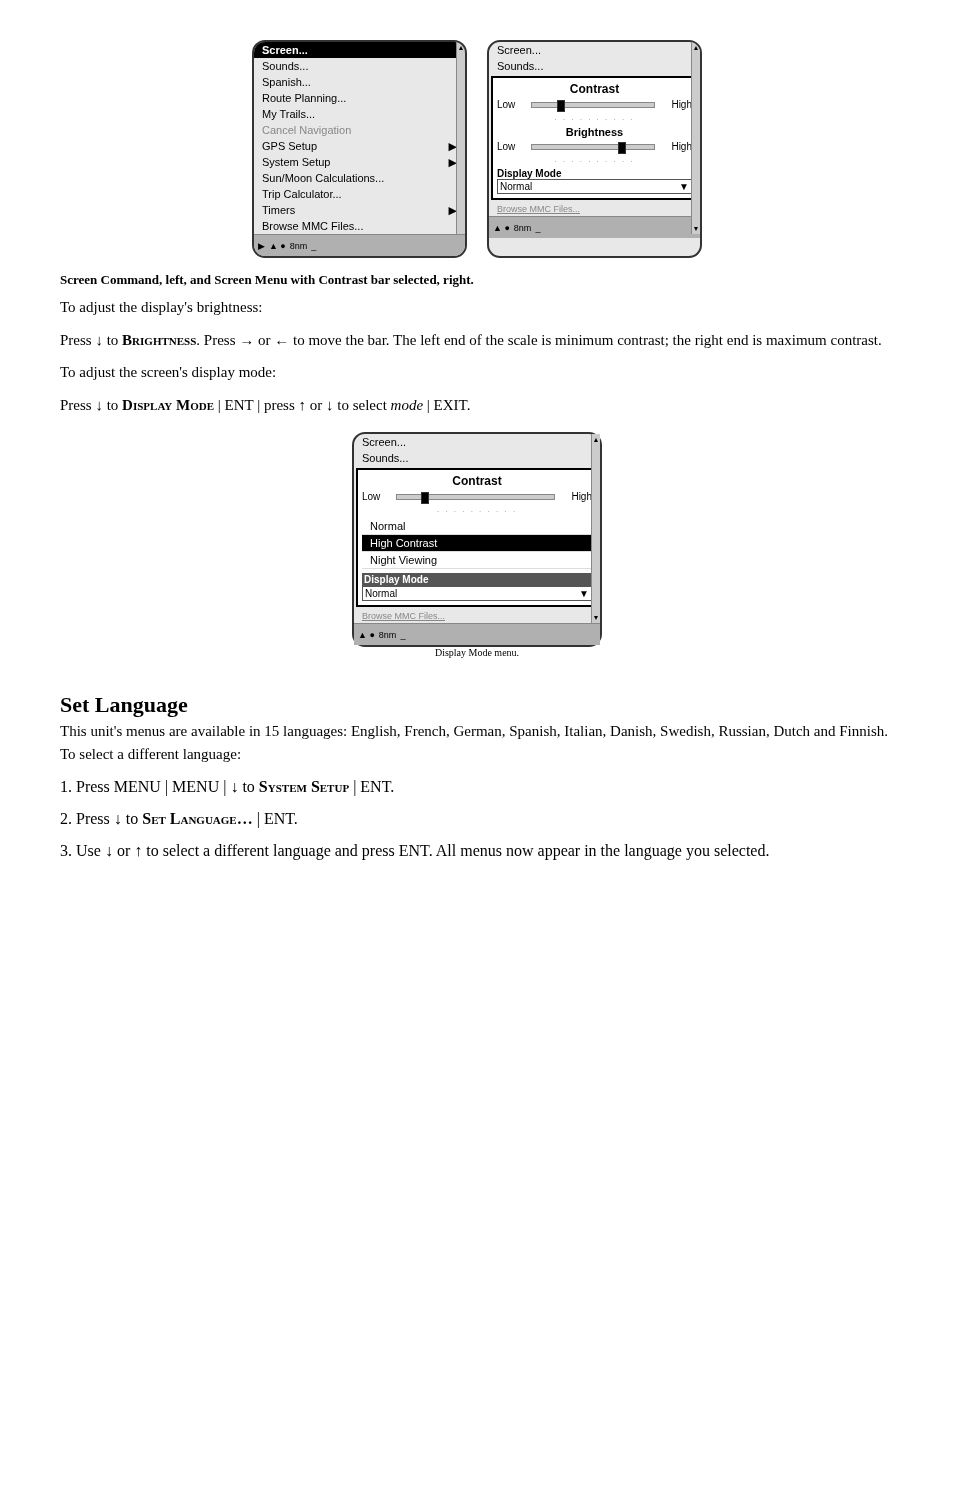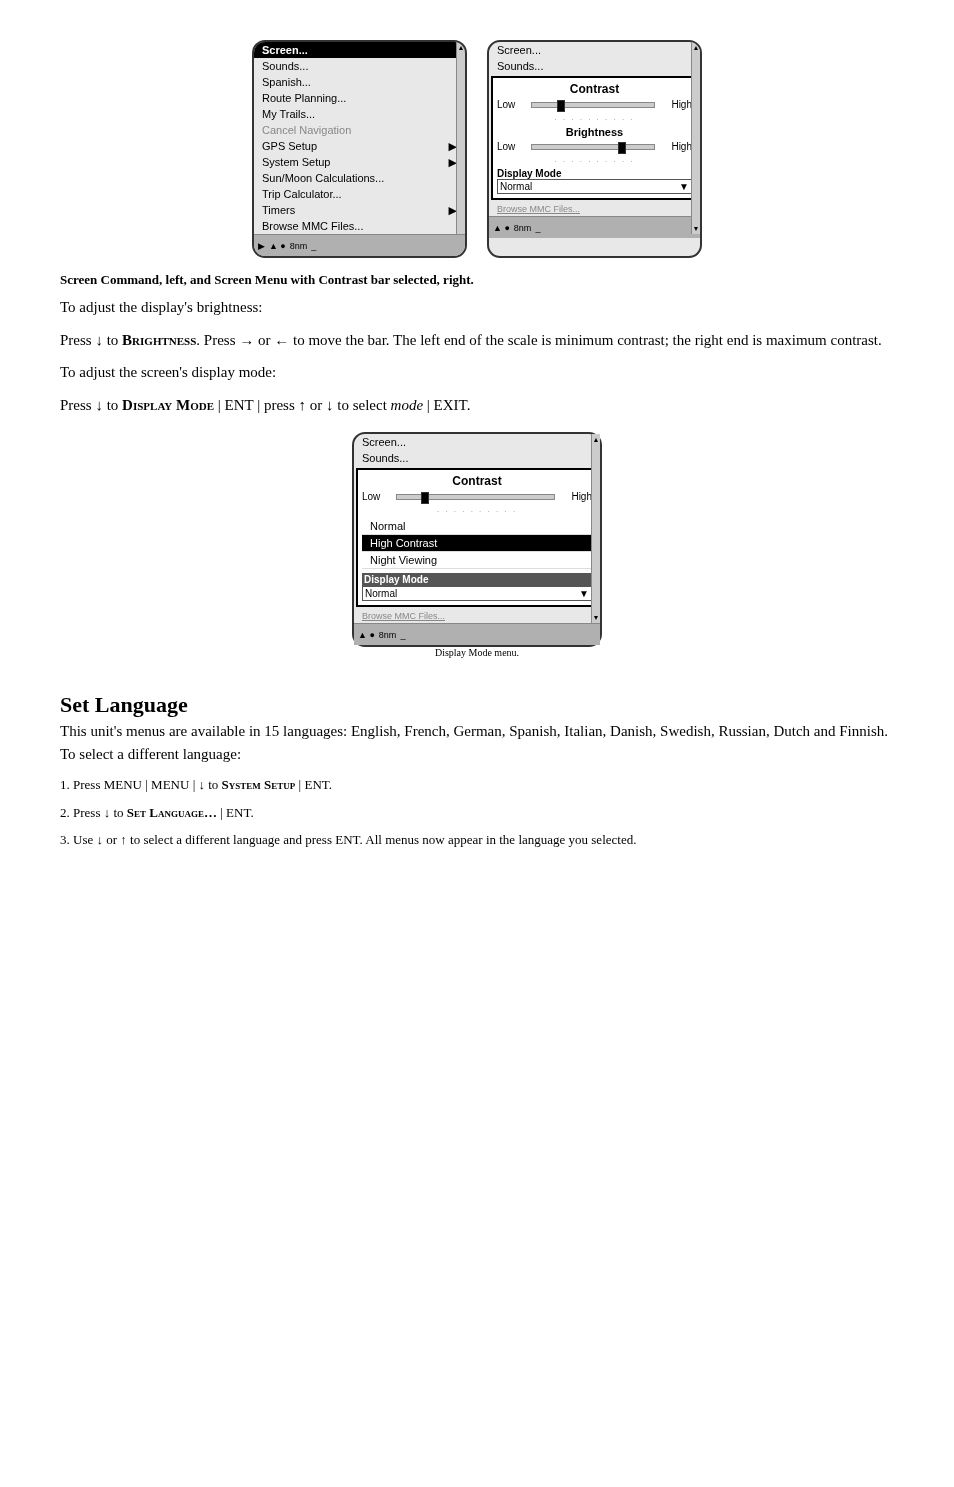--- a/index.html
+++ b/index.html
@@ -145,21 +145,21 @@
       font-weight: bold;
       margin-top: 24px;
       margin-bottom: 2px;
       border-bottom: none;
     }
 
     
     .list-item {
       margin-bottom: 8px;
       line-height: 1.5;
-      font-size: 13px;
+      font-size: 16px;
     }
 
     
     .center-screenshot-wrap {
       display: flex;
       flex-direction: column;
       align-items: center;
       margin: 16px 0;
     }
 

